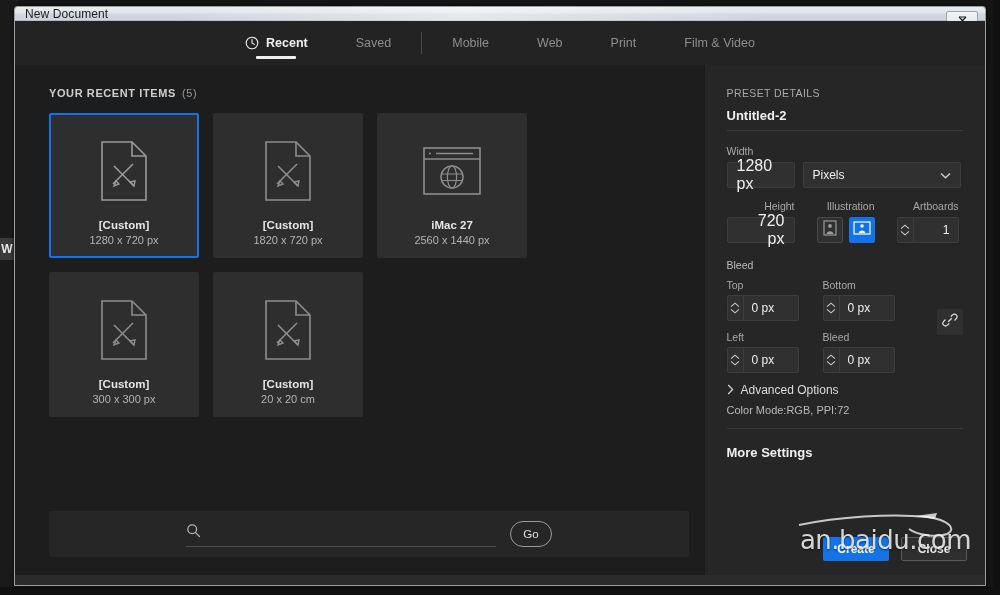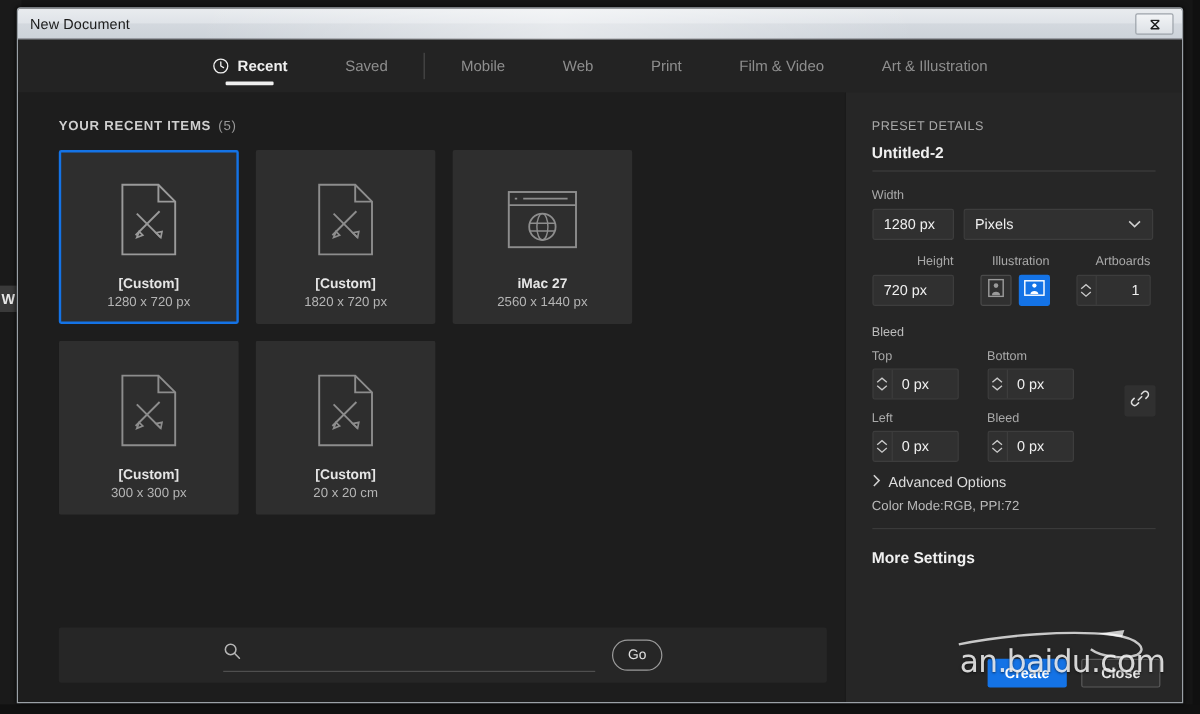--- a/index.html
+++ b/index.html
@@ -31,21 +31,21 @@
   
   .window {
     position:absolute; left:14px; top:6px; width:972px; height:580px;
     border:1px solid #9aa0a6;
     border-radius:3px 3px 0 0;
     background:#2b2b2b;
     box-shadow: 0 0 4px rgba(0,0,0,.7);
     overflow:hidden;
   }
   .titlebar {
-    position:relative; height:26px;
+    position:relative; height:14px;
     background: linear-gradient(to bottom, #e9ecef 0%, #dfe3e8 48%, #d3d8de 52%, #cdd3da 100%);
     border-bottom:1px solid #b6bcc4;
     display:flex; align-items:center;
   }
   .titlebar-title {
     font-size:12px; color:#1b1b1b; padding-left:10px; letter-spacing:.1px;
   }
   .titlebar-sheen {
     position:absolute; left:150px; top:0; width:600px; height:26px;
     background:linear-gradient(to right, rgba(255,255,255,0), rgba(255,255,255,.45), rgba(255,255,255,0));
@@ -138,21 +138,21 @@
     margin-top:9px; font-size:13px; color:#f0f0f0; font-weight:bold;
     padding-bottom:7px; border-bottom:1px solid #3c3c3c;
   }
   .field-label { font-size:10.5px; color:#a9a9a9; margin-bottom:5px; }
   .row { display:flex; align-items:flex-end; }
   .mt14 { margin-top:14px; }
   .mt12 { margin-top:12px;text-align:right; }
 
   .inp {
     background:#303030; border:1px solid #3d3d3d; border-radius:2px;
-    height:26px; color:#efefef; font-size:12px;
+    height:26px; color:#efefef; font-size:16px;
     display:flex; align-items:center; padding:0 9px;
   }
   .inp-width { width:68px; }
   .select {
     background:#303030; border:1px solid #3d3d3d; border-radius:2px;
     height:26px; width:158px; color:#efefef; font-size:12px;
     display:flex; align-items:center; justify-content:space-between;
     padding:0 9px; margin-left:8px;
   }
   .chev { color:#cfcfcf; font-size:10px; }
@@ -272,23 +272,20 @@
           <span>Mobile</span>
         </div>
         <div class="tab">
           <span>Web</span>
         </div>
         <div class="tab">
           <span>Print</span>
         </div>
         <div class="tab">
           <span>Film &amp; Video</span>
-        </div>
-        <div class="tab">
-          <span>Art &amp; Illustration</span>
         </div>
       </div>
     </div>
 
     <div class="body-split">
 
       <div class="left-pane">
 
         <div class="recent-head">
           <span>YOUR RECENT ITEMS</span><span class="count">(5)</span>

